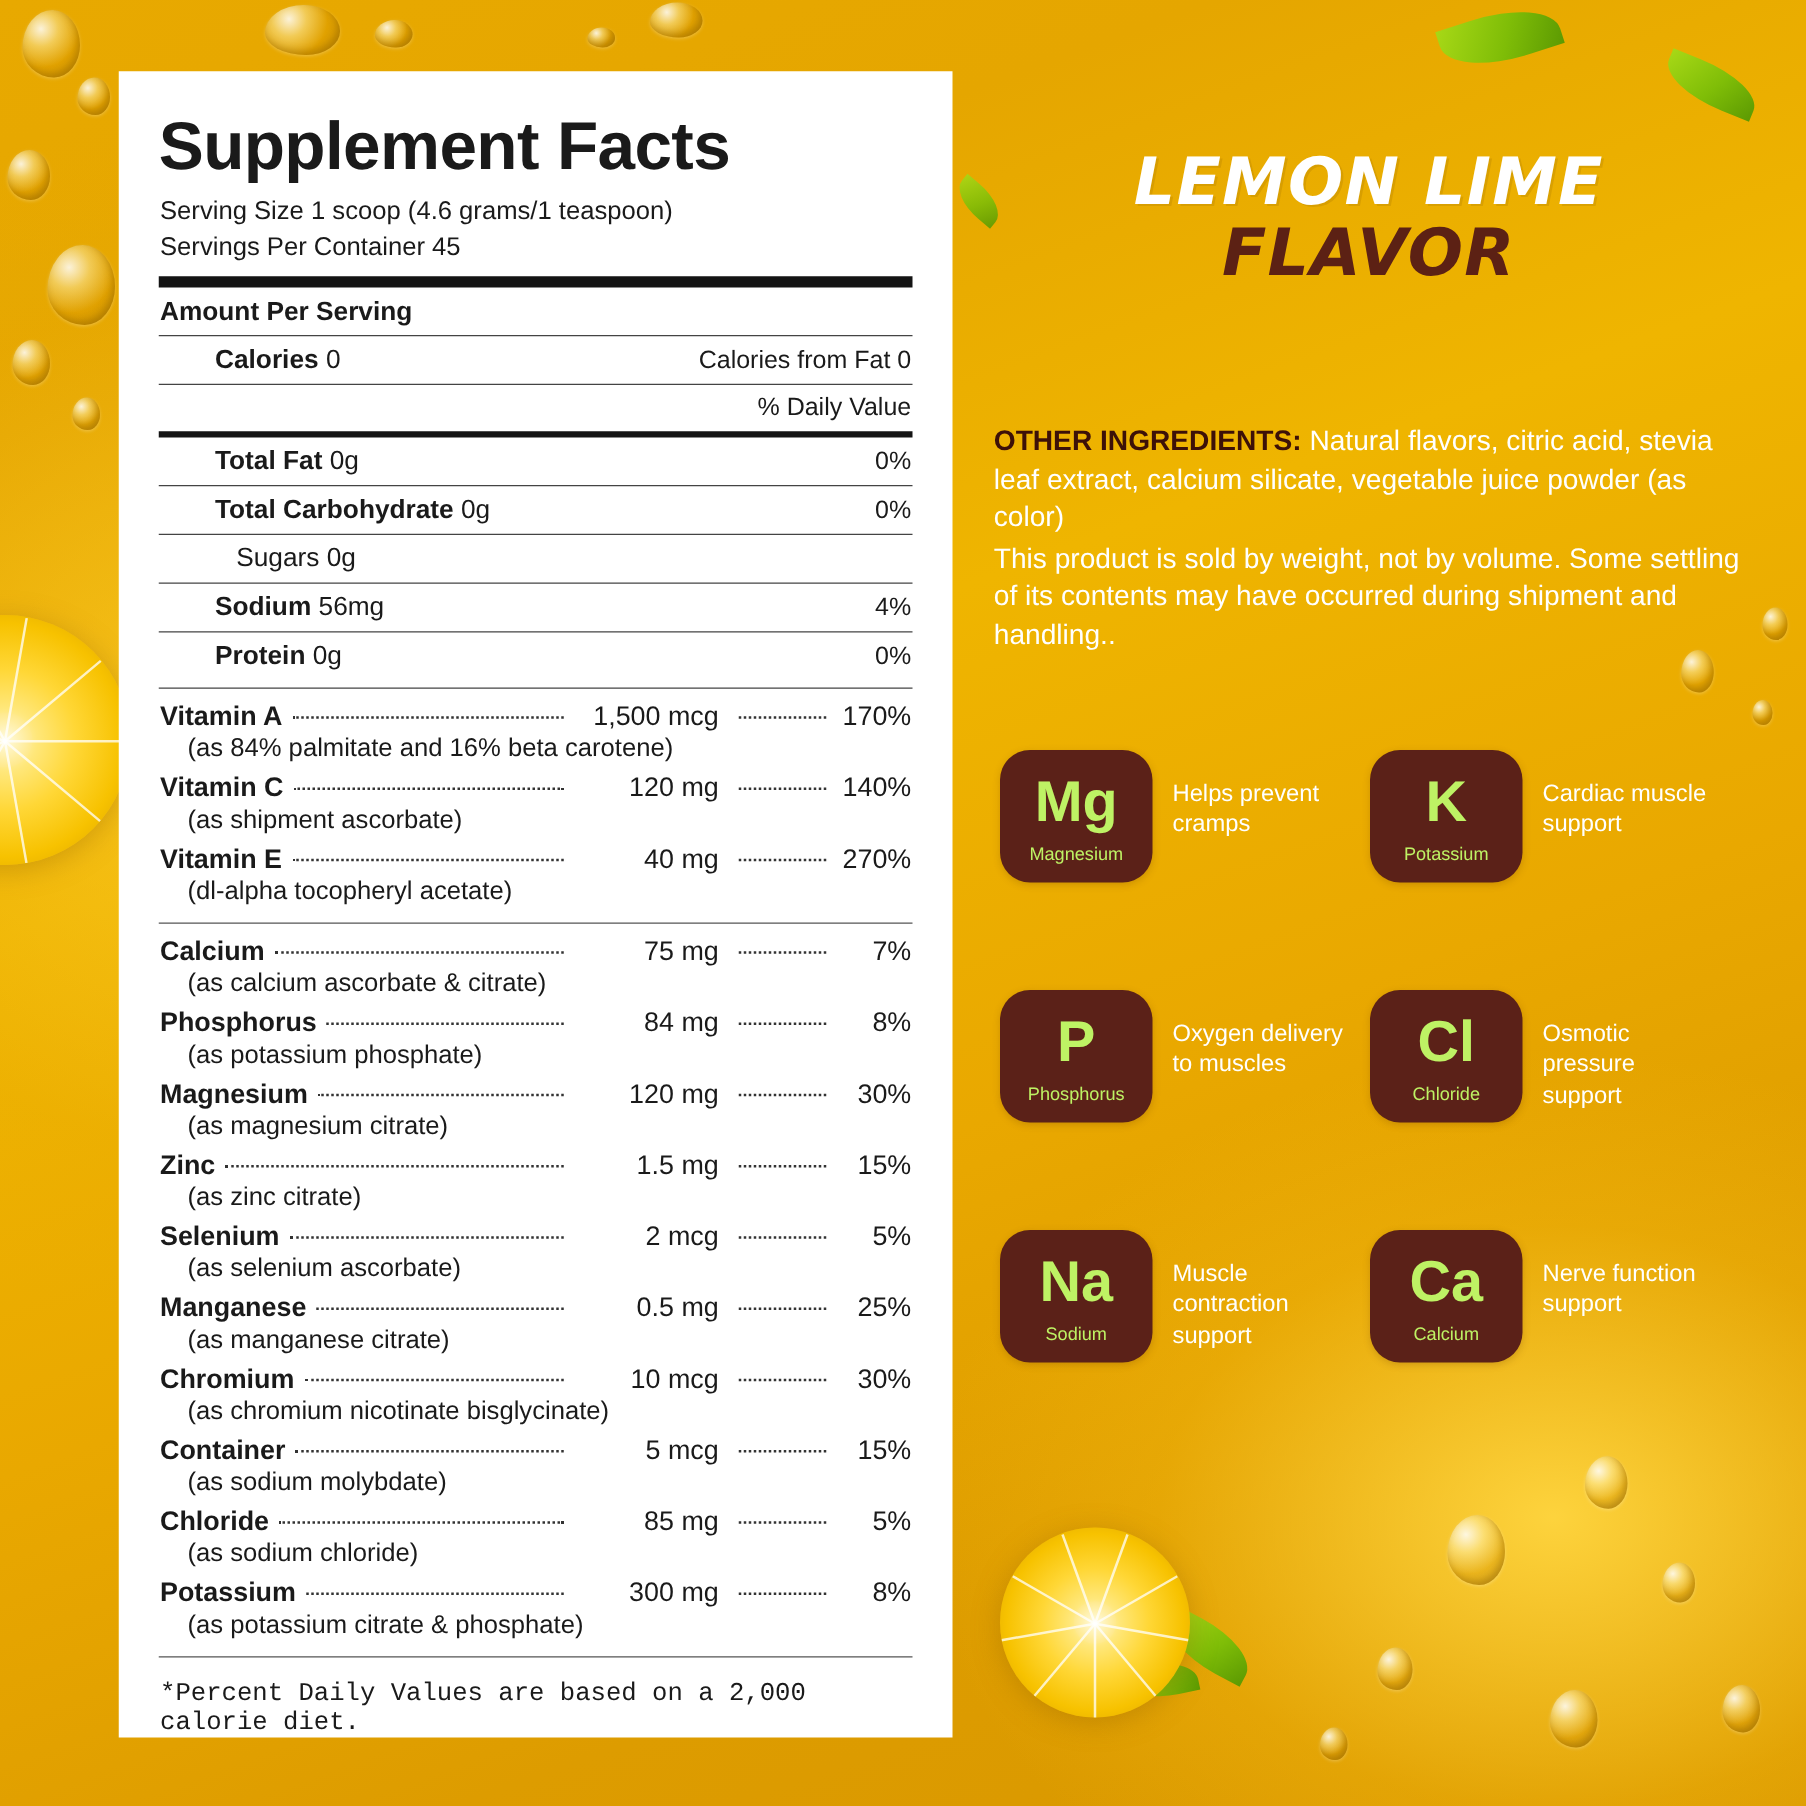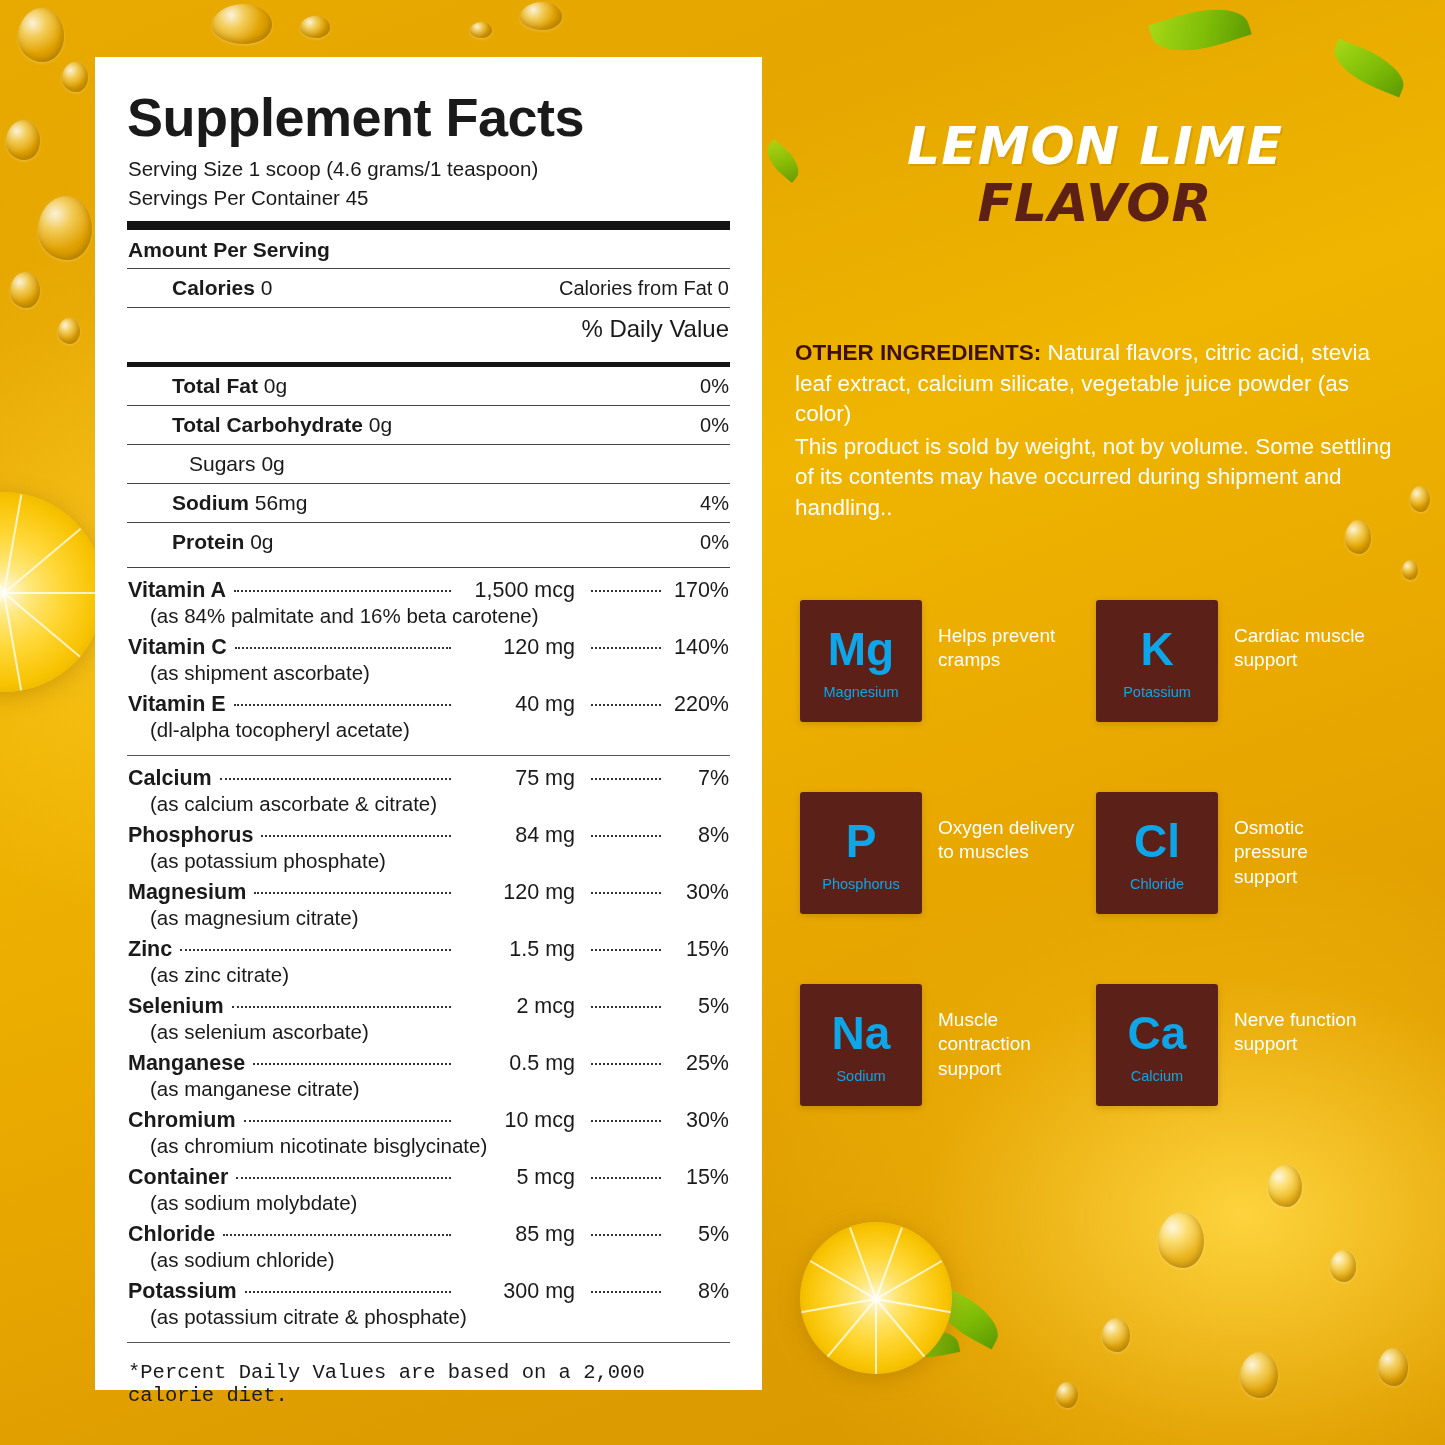--- a/index.html
+++ b/index.html
@@ -112,22 +112,22 @@
   .row .lbl { font-weight: normal; }
   .row .dv { font-size: 20px; }
   .indent { padding-left: 22px; }
   .amt-head {
     font-weight: bold;
     font-size: 21px;
     padding: 8px 5px 6px 5px;
   }
   .dv-head {
     text-align: right;
-    font-size: 24px;
-    padding: 7px 5px 19px 5px;
+    font-size: 20px;
+    padding: 7px 5px 7px 5px;
   }
 
   
   .mrow {
     display: flex;
     align-items: baseline;
     font-size: 21.5px;
     padding: 4px 5px 0 5px;
   }
   .mrow .name {
@@ -227,24 +227,24 @@
     display: grid;
     grid-template-columns: 296px 296px;
     grid-template-rows: 192px 192px 192px;
   }
   .mineral {
     display: flex;
     align-items: flex-start;
   }
   .tile {
     width: 122px;
-    height: 122px;
+    height: 106px;
     background: #5b2118;
-    border-radius: 3px;
-    color: #0ea5e9;
+    border-radius: 24px;
+    color: #bef264;
     display: flex;
     flex-direction: column;
     align-items: center;
     justify-content: center;
     flex: 0 0 auto;
     box-shadow: 0 2px 6px rgba(120,70,0,0.25);
   }
   .tile .sym {
     font-size: 46px;
     font-weight: bold;
@@ -388,21 +388,21 @@
         <span class="amount">120 mg</span>
         <span class="dots2"></span>
         <span class="pct">140%</span>
       </div>
       <div class="sub">(as shipment ascorbate)</div>
       <div class="mrow">
         <span class="name">Vitamin E</span>
         <span class="dots"></span>
         <span class="amount">40 mg</span>
         <span class="dots2"></span>
-        <span class="pct">220%</span>
+        <span class="pct">270%</span>
       </div>
       <div class="sub">(dl-alpha tocopheryl acetate)</div>
     </div>
 
     <div class="sep-thin"></div>
 
     <div>
       <div class="mrow">
         <span class="name">Calcium</span>
         <span class="dots"></span>

